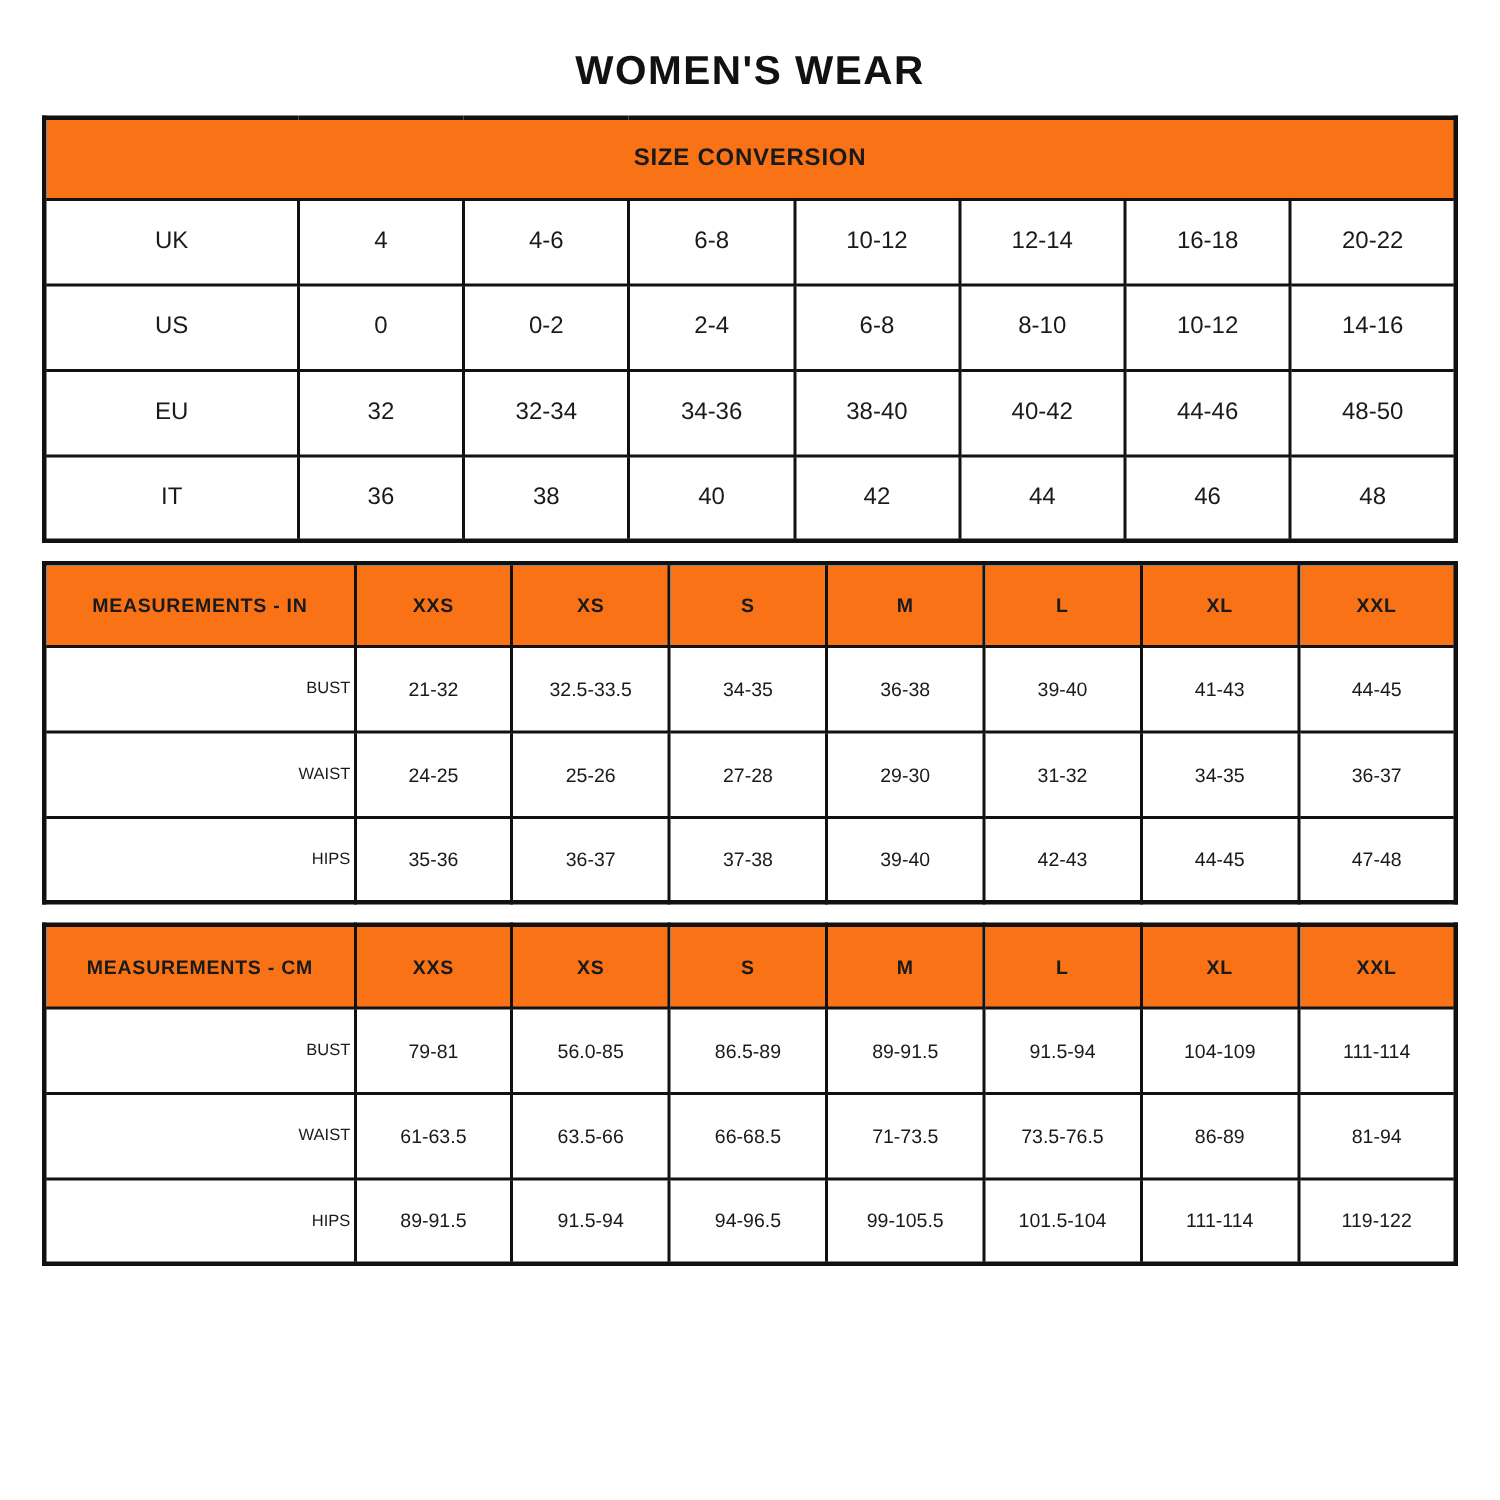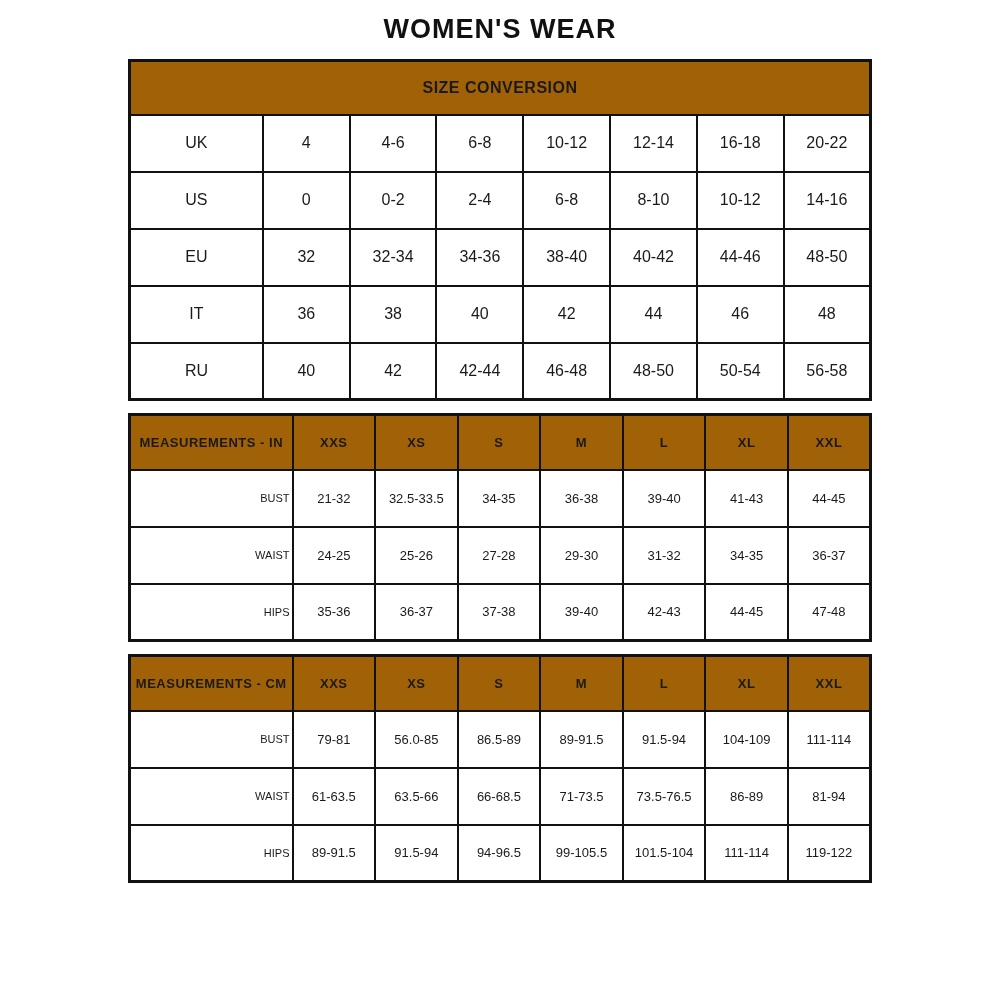--- a/index.html
+++ b/index.html
@@ -4,23 +4,23 @@
 <style>
   html, body {
     margin: 0;
     padding: 0;
     background: #ffffff;
     width: 1000px;
     font-family: "Liberation Sans", "DejaVu Sans", sans-serif;
     color: #1a1a1a;
   }
   .sheet {
-    width: 744px;
+    width: 944px;
     margin: 0 auto;
-    padding-top: 14px;
+    padding-top: 32px;
   }
   .page-title {
     text-align: center;
     font-size: 27px;
     font-weight: 700;
     letter-spacing: 1px;
     margin: 0 0 14px 0;
     color: #111111;
   }
   table {
@@ -41,21 +41,21 @@
   .t-conversion tr { height: 57px; }
   .t-conversion tr.band-row { height: 54px; }
   .t-conversion td { font-size: 16px; }
   .t-conversion .label-col { width: 18%; }
   
   .t-measure tr { height: 57px; margin-top: 24px; }
   .t-measure tr.head-row { height: 55px; }
   .t-measure td { font-size: 13px; }
   .t-measure td.row-label { font-size: 11px; text-align: right; }
   .t-measure .label-col { width: 22%; }
-  .gray { background: #a16207; }
+  .gray { background: #f97316; }
   .bold { font-weight: 700; letter-spacing: 0.5px; }
   .band { font-size: 16px; }
 </style>
 </head>
 <body>
 
 <div class="sheet">
 
   <h1 class="page-title">WOMEN'S WEAR</h1>
 
@@ -106,30 +106,20 @@
         </tr>
         <tr>
           <td class="row-label">IT</td>
           <td>36</td>
           <td>38</td>
           <td>40</td>
           <td>42</td>
           <td>44</td>
           <td>46</td>
           <td>48</td>
-        </tr>
-        <tr>
-          <td class="row-label">RU</td>
-          <td>40</td>
-          <td>42</td>
-          <td>42-44</td>
-          <td>46-48</td>
-          <td>48-50</td>
-          <td>50-54</td>
-          <td>56-58</td>
         </tr>
       </tbody>
   </table>
 
   <table class="t-measure">
     <colgroup>
       <col class="label-col">
         <col>
         <col>
         <col>

